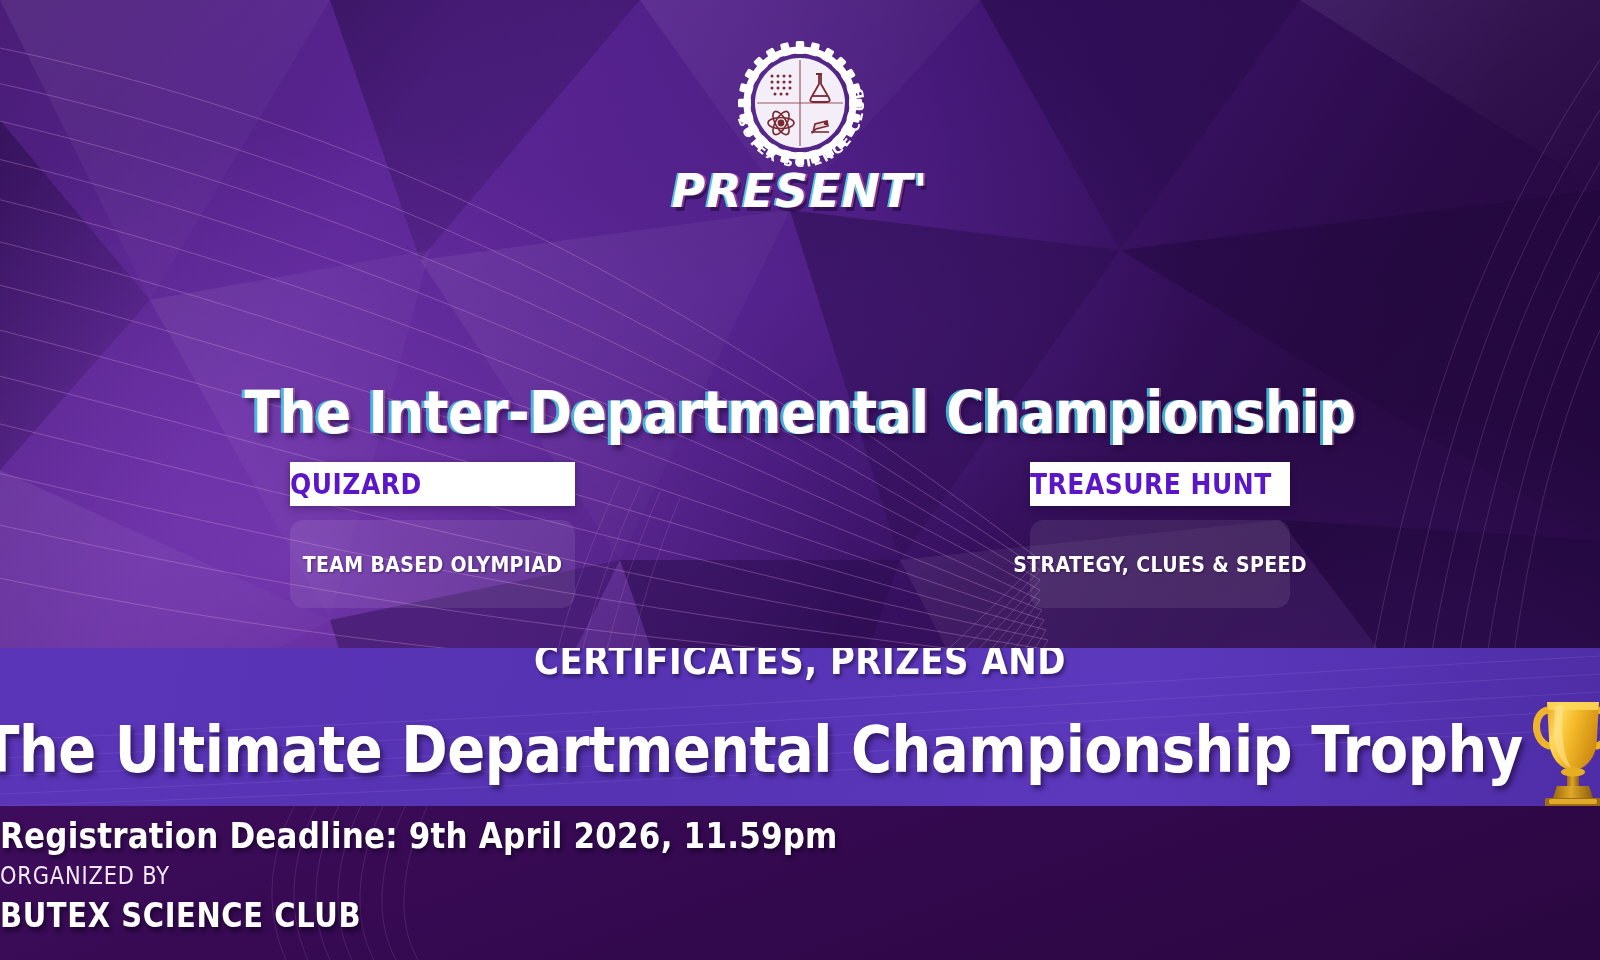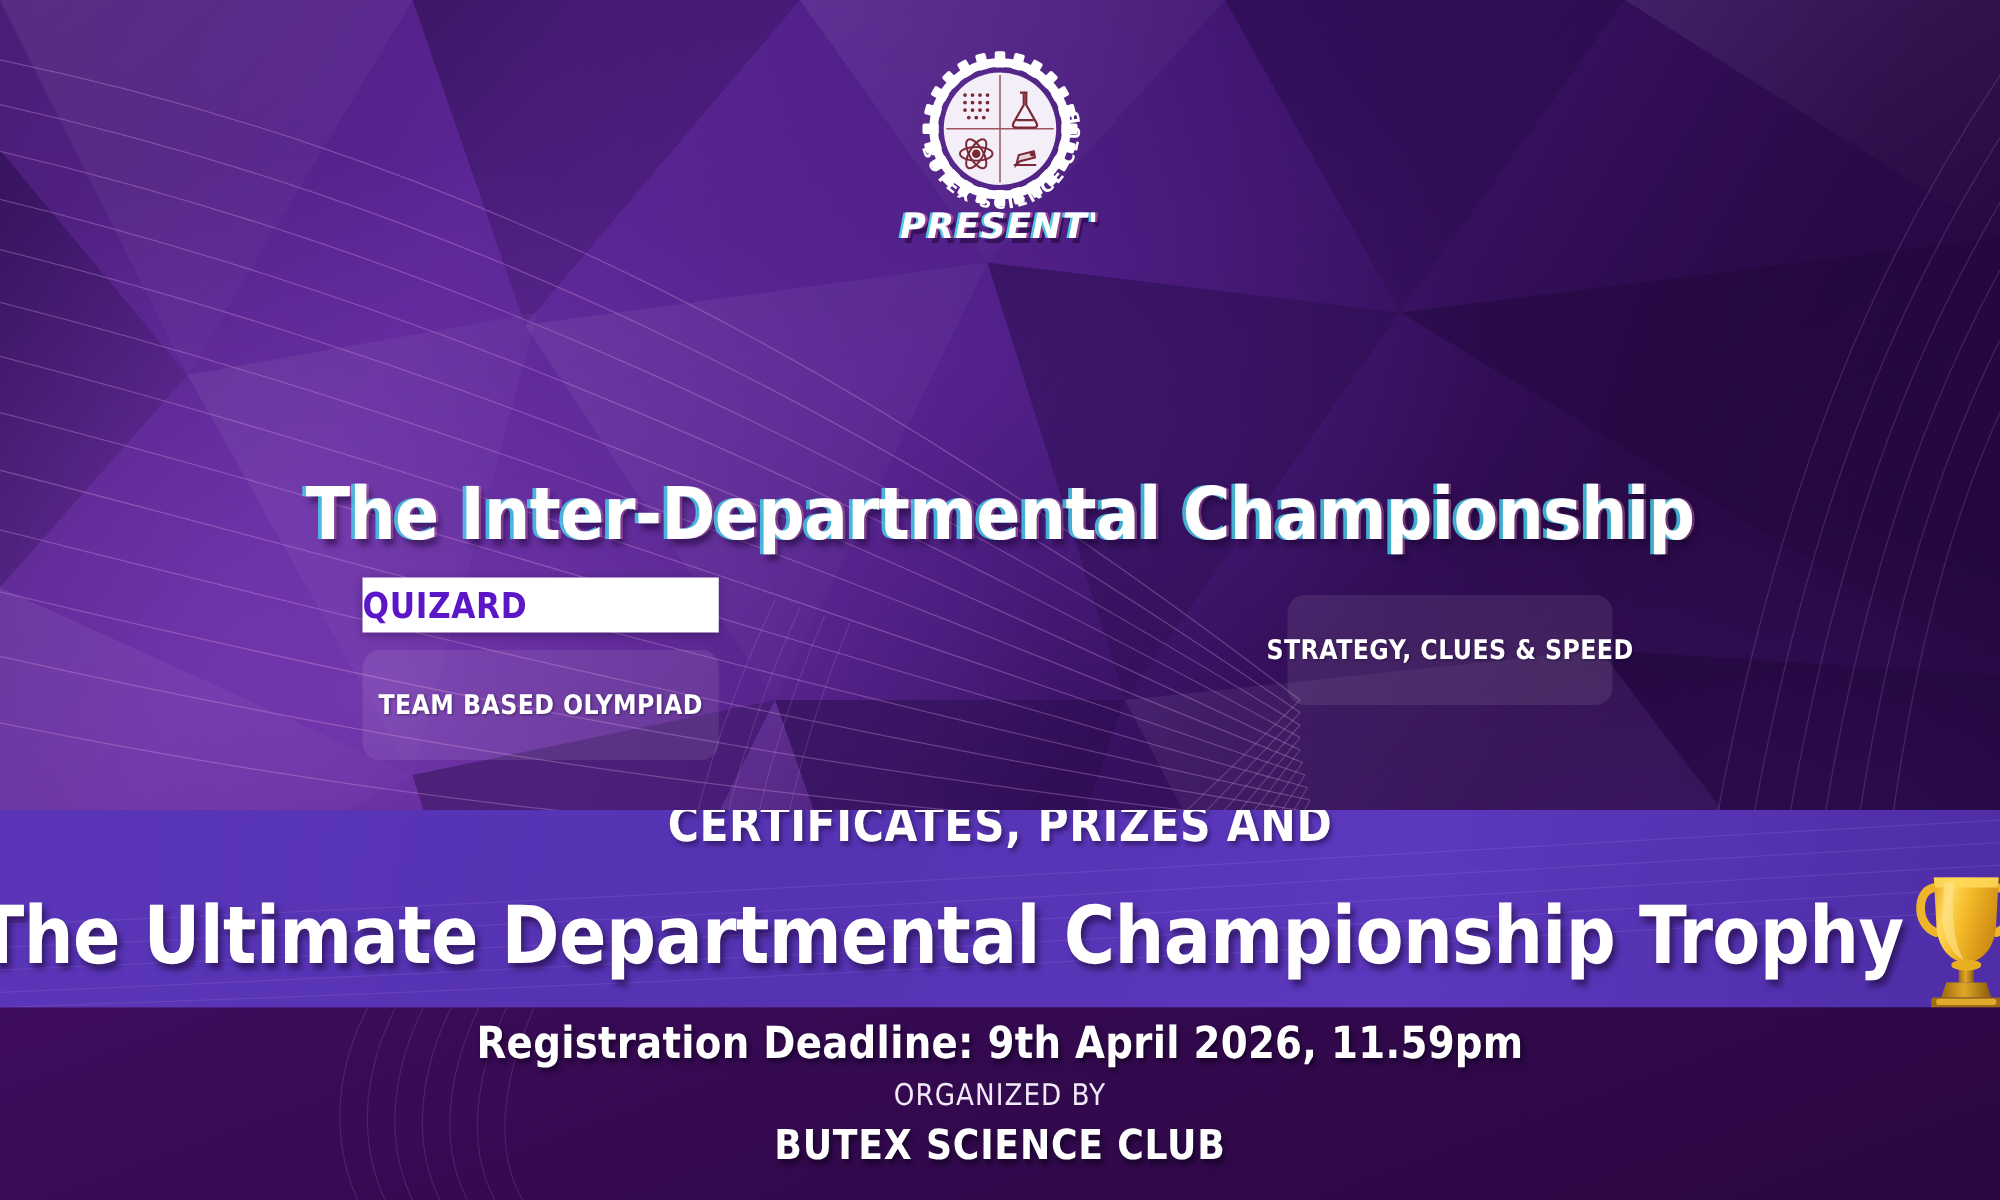--- a/index.html
+++ b/index.html
@@ -31,21 +31,21 @@
   .logo-wrap {
     position:absolute; left:50%; top:18px; transform:translateX(-50%);
     width:170px; height:170px;
   }
 
   
   .present {
     position:absolute; left:50%; top:164px; transform:translateX(-50%);
     font-family:"DejaVu Sans", sans-serif;
     font-weight:900; font-style:italic;
-    font-size:28px; letter-spacing:1px; color:#ffffff;
+    font-size:46px; letter-spacing:1px; color:#ffffff;
     text-shadow:
       -2px 0 0 rgba(80,230,245,0.85),
        2px 0 0 rgba(255,110,200,0.45),
        3px 4px 0 rgba(30,6,52,0.55);
     white-space:nowrap;
   }
 
   
   .title-row {
     position:absolute; left:0; right:0; top:206px;
@@ -171,21 +171,21 @@
 
   
   .footer {
     position:absolute; left:0; top:806px; width:1600px; height:154px;
     background:linear-gradient(160deg,#3e0c5c 0%, #34094f 45%, #2a0740 100%);
     overflow:hidden;
   }
   .footer-lines { position:absolute; inset:0; }
   .footer-inner {
     position:absolute; inset:0;
-    display:flex; flex-direction:column; align-items:center;
+    display:flex; flex-direction:column; 
     padding-top:10px;
   }
   .deadline {
     font-family:"DejaVu Sans", sans-serif;
     font-weight:900; font-size:31px; line-height:38px;
     color:#ffffff; letter-spacing:0.2px;
     transform:scaleY(1.14);
     text-shadow:2px 3px 4px rgba(10,2,24,0.6);
     white-space:nowrap;
   }
@@ -387,20 +387,23 @@
       <div class="card-banner">
         <span>QUIZARD</span>
       </div>
       <div class="card-body">
         <div class="line">TEAM BASED OLYMPIAD</div>
       </div>
     </div>
 
 
     <div class="card c2">
+      <div class="card-banner">
+        <span>TREASURE HUNT</span>
+      </div>
       <div class="card-body">
         <div class="line">STRATEGY, CLUES &amp; SPEED</div>
       </div>
     </div>
 
   </div>
 
   <div class="band">
     <svg class="band-lines" viewBox="0 0 1600 158" preserveAspectRatio="none">
       <g fill="none" stroke="#c9a4e6" stroke-opacity="0.13" stroke-width="1">

